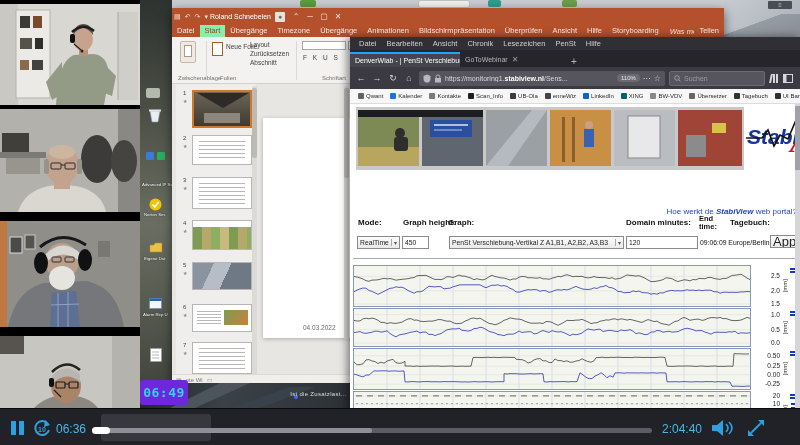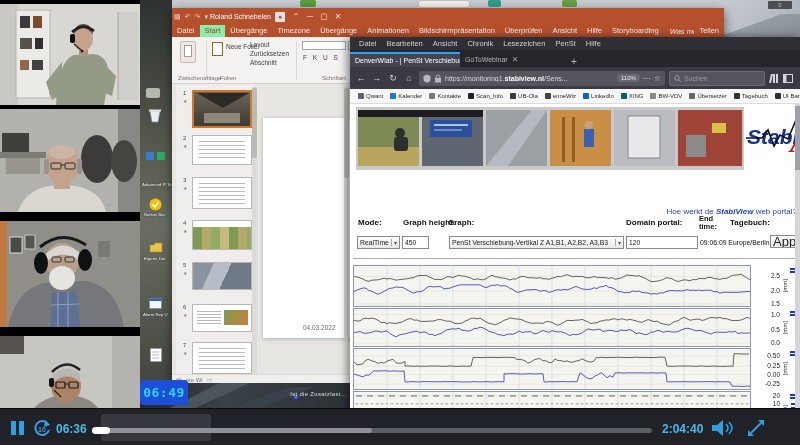--- a/index.html
+++ b/index.html
@@ -56,21 +56,21 @@
   #slide-date{position:absolute;left:40px;top:206px;font-size:6.5px;color:#6a6a6a}
   .vscroll{position:absolute;width:5px;background:#dcdad7;border-radius:2px}
   .vscroll .vthumb{position:absolute;left:0;width:5px;background:#bdbab6;border-radius:2px}
   #ppt-status{position:absolute;left:0;bottom:0;right:0;height:10px;background:#f1efec;border-top:1px solid #ddd9d5;
     display:flex;align-items:center;font-size:6px;color:#777;gap:4px;padding-left:4px}
 
   
   #photostrip{position:absolute;left:140px;top:383px;width:213px;height:25px;z-index:30;overflow:hidden;
     background:linear-gradient(100deg,#23282c 0%,#3a4148 40%,#2b3034 100%)}
   #caption{position:absolute;right:6px;top:8px;font-size:6px;color:#ddd;letter-spacing:.3px}
-  #clock{position:absolute;left:140px;top:380px;width:48px;height:25px;background:#1d4ed8;border-radius:3px;z-index:45;
+  #clock{position:absolute;left:140px;top:380px;width:48px;height:25px;background:#6d28d9;border-radius:3px;z-index:45;
     display:flex;align-items:center;justify-content:center;color:#2fd4f0;
     font-family:"DejaVu Sans Mono",monospace;font-size:13px;font-weight:bold;letter-spacing:.5px}
 
   
   #wall-top{position:absolute;left:172px;top:0;width:552px;height:8px;background:#c9cdd2;z-index:6;overflow:hidden}
   #wall-right{position:absolute;left:724px;top:0;width:76px;height:38px;z-index:6;
     background:linear-gradient(135deg,#c6ccd2,#a9afb6)}
   #wall-right .mini{position:absolute;left:44px;top:1px;width:24px;height:8px;background:#4a4d52;border-radius:1px;
     color:#c0c0c0;font-size:6px;line-height:8px;text-align:center}
 
@@ -119,21 +119,21 @@
   .unit{position:absolute;left:428px;width:8px;display:flex;align-items:center;justify-content:center}
   .unit span{writing-mode:vertical-rl;transform:rotate(180deg);font-size:6px;color:#333}
   .handle{position:absolute;left:437px;width:10px}
   .handle i{display:block;width:9px;height:2px;background:#1238cc;margin-bottom:1px}
   .handle.col i{width:7px;height:1.5px;margin-bottom:2.5px;margin-left:1px}
   #fx-scroll{position:absolute;right:0;top:67px;width:5px;bottom:0;background:#d6d6da}
   #fx-scroll .vthumb{position:absolute;left:0;top:2px;width:5px;height:64px;background:#a0a0a8}
 
   
   #player{position:absolute;left:0;top:408px;width:800px;height:37px;background:#202227;z-index:60;border-top:1px solid #0a0a0a}
-  .ptime{position:absolute;top:13px;font-size:12px;font-weight:bold;color:#49b8e8;font-family:"Liberation Sans",sans-serif}
+  .ptime{position:absolute;top:13px;font-size:12px;font-weight:normal;color:#49b8e8;font-family:"Liberation Sans",sans-serif}
   #track{position:absolute;left:92px;top:19px;width:560px;height:5px;background:#5a5d63;border-radius:3px}
   #buffered{position:absolute;left:0;top:0;height:5px;width:280px;background:#8d9197;border-radius:3px}
   #played{position:absolute;left:0;top:-1px;height:7px;width:18px;background:#fff;border-radius:4px}
   #ghostbox{position:absolute;left:101px;top:5px;width:110px;height:27px;background:rgba(130,135,145,.22);border-radius:3px}
 </style>
 </head>
 <body>
 
 <div id="stage">
 
@@ -503,21 +503,21 @@
         <rect width="110" height="58" fill="#fff"></rect>
         <text x="1" y="36" font-family="Liberation Sans, sans-serif" font-size="21" font-weight="bold" font-style="italic" fill="#15339c">Stabi</text>
         <text x="44" y="44" font-family="Liberation Serif, serif" font-size="30" font-weight="bold" font-style="italic" fill="#d01212">Alert</text>
         <polyline points="0,30 16,30 22,22 28,38 34,27 42,31 50,12 57,46 65,18 73,35 83,24 95,31 110,28" stroke="#111" stroke-width="1.6" fill="none"></polyline>
       </svg>
       <a id="help-link"><span>Hoe werkt de </span><b style="font-style:italic">StabiView</b><span> web portal?</span></a>
 
       <span class="flabel" style="left:8px;top:114px">Mode:</span>
       <span class="flabel" style="left:53px;top:114px">Graph height:</span>
       <span class="flabel" style="left:98px;top:114px">Graph:</span>
-      <span class="flabel" style="left:276px;top:114px">Domain portal:</span>
+      <span class="flabel" style="left:276px;top:114px">Domain minutes:</span>
       <span class="flabel" style="left:349px;top:110px;font-size:7.5px">End</span>
       <span class="flabel" style="left:349px;top:118px;font-size:7.5px">time:</span>
       <span class="flabel" style="left:380px;top:114px">Tagebuch:</span>
       <div class="fctrl" style="left:7px;top:132px;width:43px">
           <span>RealTime</span>
           <span class="arrow">▾</span>
         </div>
       <div class="fctrl finput" style="left:52px;top:132px;width:27px;background:#fff">
           <span>450</span>
         </div>

